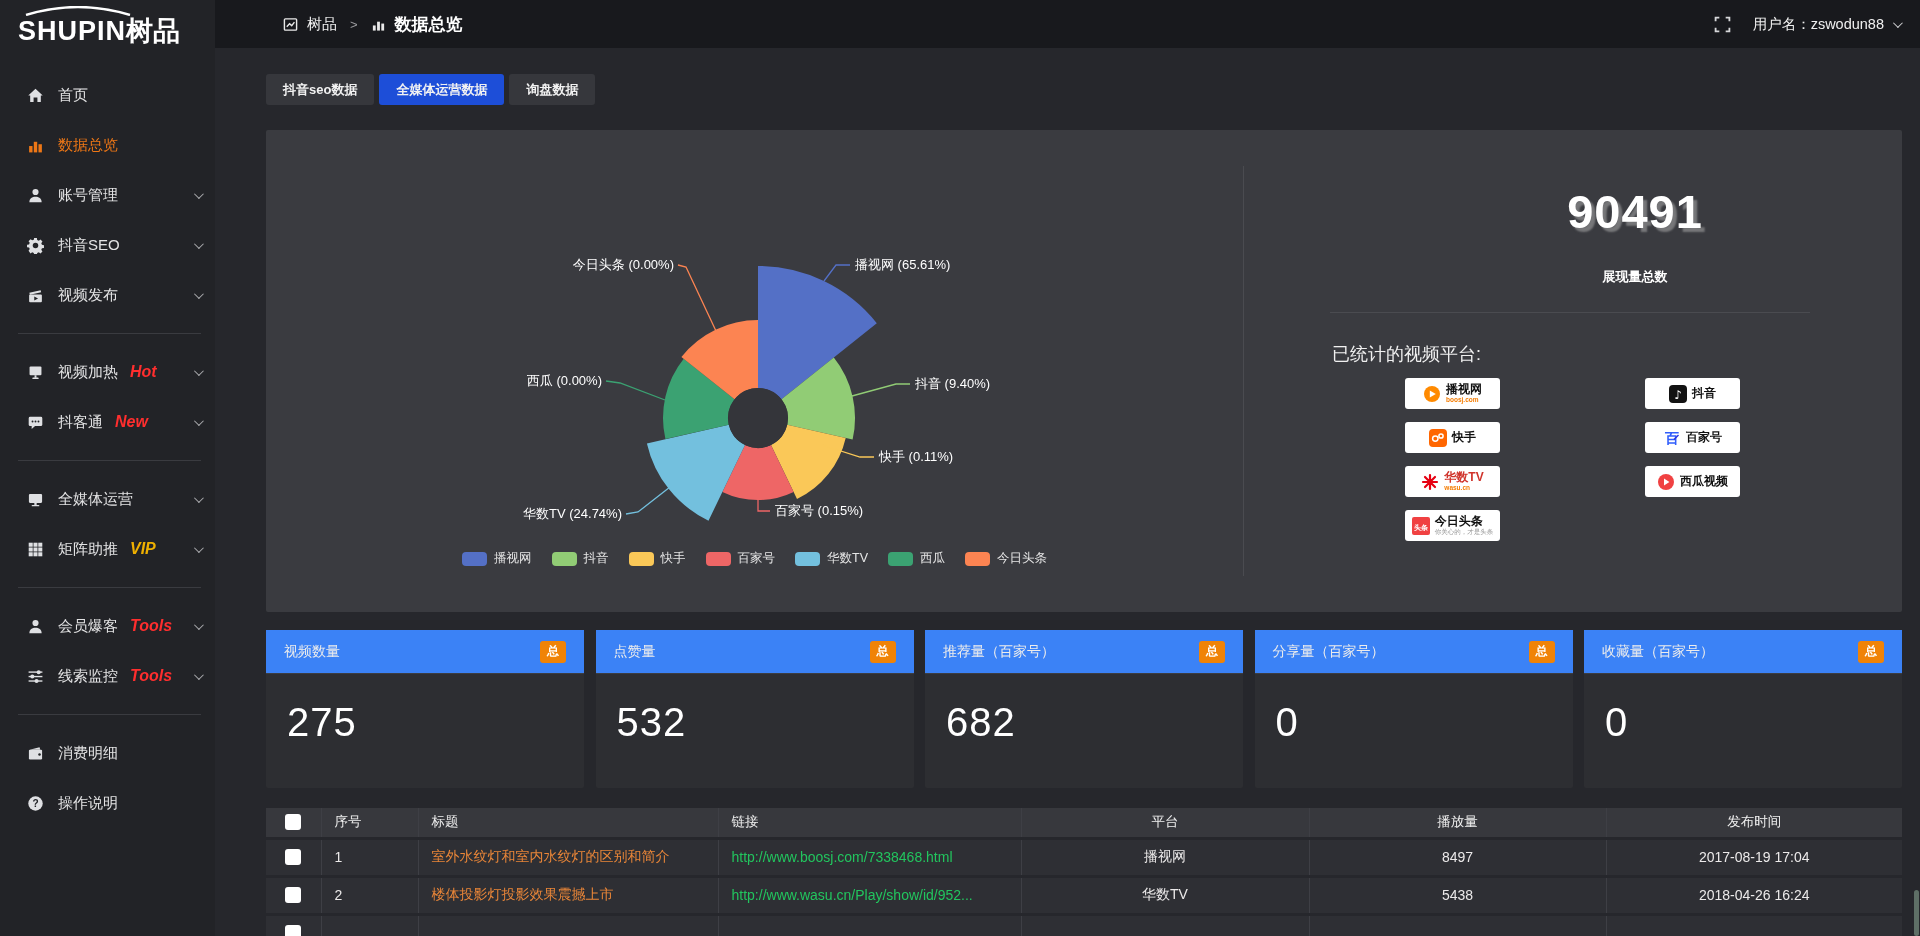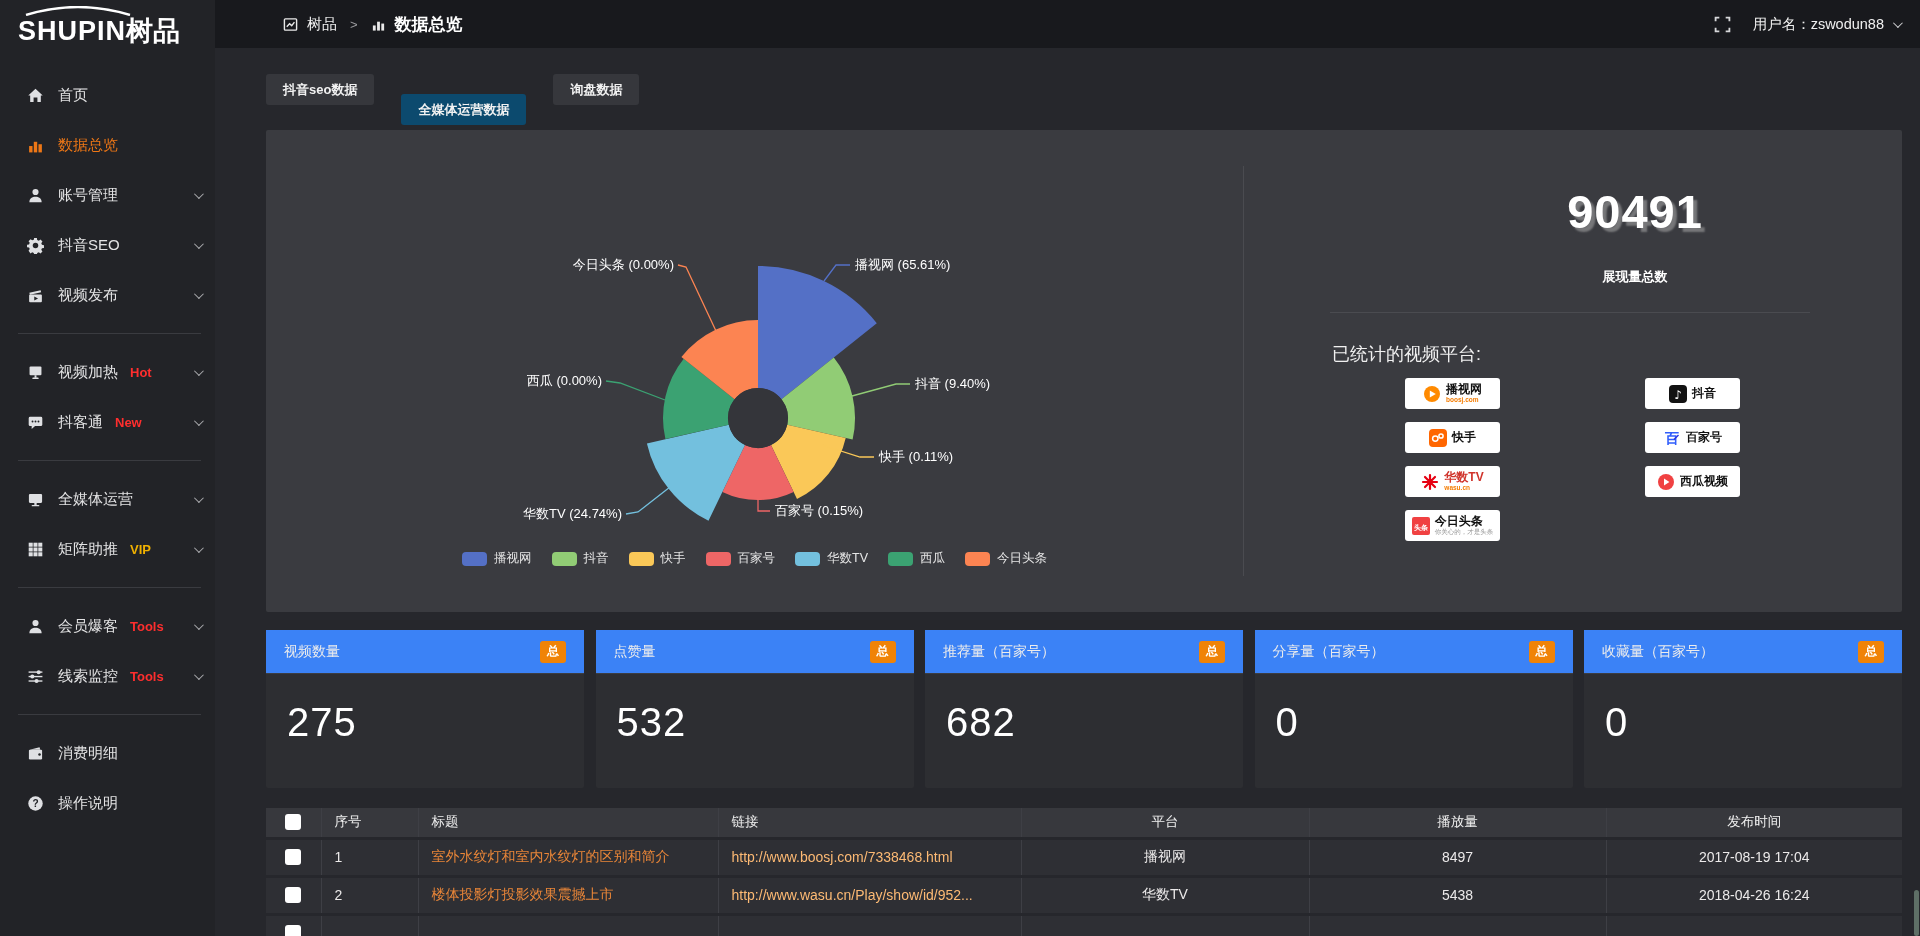--- a/index.html
+++ b/index.html
@@ -11,21 +11,21 @@
   .logo { height:62px; display:flex; align-items:center; padding-left:18px; position:relative; }
   .logo-arc { position:absolute; left:22px; top:6px; }
   .logo-text { font-size:27px; font-weight:bold; color:#fff; letter-spacing:1px; }
   .logo-cn { letter-spacing:0; }
   .nav { padding-top:8px; }
   .nav-item { height:50px; display:flex; align-items:center; padding:0 14px 0 27px; cursor:pointer; position:relative; }
   .nav-item .icn { width:17px; height:17px; margin-right:14px; color:#dfe0e3; flex:none; }
   .nav-item .icn svg { width:100%; height:100%; display:block; }
   .nav-label { font-size:15px; color:#e3e3e4; }
   .nav-item.active .nav-label, .nav-item.active .icn { color:#ee7716; }
-  .nav-badge { font-size:13px; font-weight:bold; margin-left:12px; }
+  .nav-badge { font-size:16px; font-weight:bold; font-style:italic; margin-left:12px; }
   .nav-chevron { margin-left:auto; width:7px; height:7px; border-right:1.6px solid #a9aaad;
     border-bottom:1.6px solid #a9aaad; transform:rotate(45deg) translateY(-2px); }
   .nav-divider { height:1px; background:#3a3b40; margin:13px 14px 13px 18px; }
 
   
   .topbar { position:absolute; left:215px; top:0; right:0; height:48px; background:#18191d;
     display:flex; align-items:center; padding:0 20px 0 68px; }
   .crumb { display:flex; align-items:center; gap:9px; }
   .crumb .icn { width:15px; height:15px; color:#e9e9e9; } .crumb .icn svg{ width:100%; height:100%; display:block;}
   .crumb-root { font-size:15px; color:#f0f0f0; }
@@ -33,24 +33,24 @@
   .crumb-cur { font-size:17px; font-weight:bold; color:#fff; }
   .user-area { margin-left:auto; display:flex; align-items:center; gap:22px; }
   .expand-btn { width:17px; height:17px; color:#d6d7da; cursor:pointer; }
   .expand-btn svg{ width:100%; height:100%; display:block; }
   .user-name { font-size:14.5px; color:#f0f0f0; display:flex; align-items:center; gap:9px; cursor:pointer;}
   .user-caret { width:7px; height:7px; border-right:1.6px solid #cfcfd2; border-bottom:1.6px solid #cfcfd2;
     transform:rotate(45deg) translateY(-2px); }
 
   
   .content { position:absolute; left:215px; top:48px; right:0; bottom:0; }
-  .tabs { position:absolute; left:51px; top:26px; display:flex; gap:27px;justify-content:center; }
+  .tabs { position:absolute; left:51px; top:26px; display:flex; gap:5px;justify-content:center; }
   .tab { height:31px; padding:0 17px; border-radius:3px; background:#36373c; color:#f2f2f2;
     font-size:13px; font-weight:bold; display:flex; align-items:center; cursor:pointer; }
-  .tab.active { background:#0c4a6e;margin-top:20px; }
+  .tab.active { background:#1d4ed8; }
 
   
   .panel { position:absolute; left:51px; top:82px; width:1636px; height:482px; background:#3a3b40; border-radius:2px; }
   #rose-chart { position:absolute; left:0; top:0; }
   .legend { position:absolute; left:0; top:420px; width:977px; display:flex; justify-content:center; gap:20px; }
   .legend-item { display:flex; align-items:center; gap:7px; cursor:pointer; }
   .legend-swatch { width:25px; height:14px; border-radius:4px; }
   .legend-label { font-size:12.5px; color:#e6e6e6; }
   .v-divider { position:absolute; left:977px; top:36px; bottom:36px; width:1px; background:#4a4b50; }
   .right-region { position:absolute; left:977px; top:0; width:784px; height:100%; }
@@ -81,21 +81,21 @@
 
   
   .table-wrap { position:absolute; left:51px; top:760px; width:1636px; bottom:-40px; overflow:hidden; }
   table { width:100%; border-collapse:collapse; table-layout:fixed; }
   th,td { border-right:1px solid #3e3f45; border-bottom:3px solid #26272c; font-weight:normal; }
   th:last-child, td:last-child { border-right:none; }
   thead th { height:30px; background:#37383d; font-size:13.5px; color:#f0f0f0; text-align:left; padding:0 13px; }
   tbody td { height:38px; background:#2e2f34; font-size:14px; color:#eceaea; padding:0 13px; }
   th.c-center, td.c-center { text-align:center;margin-top:18px; }
   td.c-orange { color:#ea8638; }
-  td.c-link { color:#fdba74; white-space:nowrap; overflow:hidden; text-overflow:ellipsis; }
+  td.c-link { color:#22c55e; white-space:nowrap; overflow:hidden; text-overflow:ellipsis; }
   .checkbox { width:16px; height:16px; background:#fff; border-radius:3px; margin:0 auto; cursor:pointer; }
   col.c-check{width:55px;} col.c-idx{width:97px;} col.c-title{width:300px;} col.c-lnk{width:303px;}
   col.c-plat{width:288px;} col.c-views{width:297px;} col.c-time{width:296px;}
 
   .scroll-thumb { position:absolute; right:1px; bottom:0; width:5px; height:46px; background:#5e6f66; border-radius:3px; z-index:9; }
 </style>
 </head>
 <body>
 
 <div class="sidebar">

